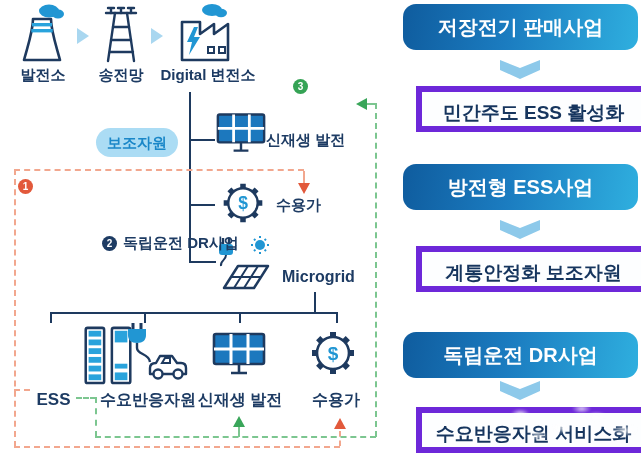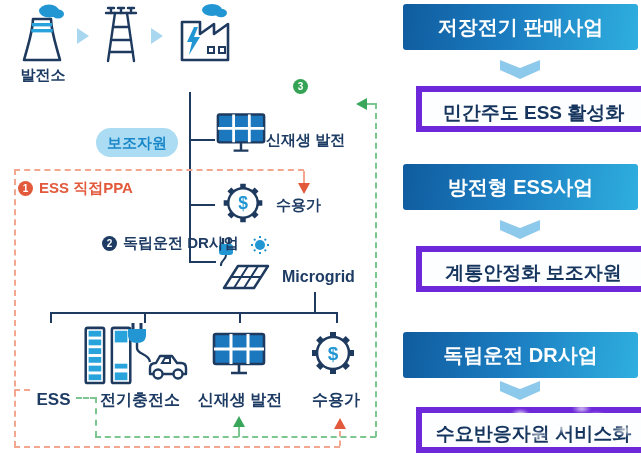--- a/index.html
+++ b/index.html
@@ -26,21 +26,21 @@
   .pill{position:absolute;left:96px;top:128px;width:82px;height:29px;border-radius:15px;
         background:#abdcf4;color:#1a87c8;font-weight:bold;font-size:15px;line-height:29px;text-align:center;}
   
   .note{position:absolute;display:flex;align-items:center;gap:6px;font-weight:bold;font-size:15px;white-space:nowrap;}
   .note .num{display:inline-block;width:15px;height:15px;border-radius:50%;color:#fff;font-size:10px;
              line-height:15px;text-align:center;font-weight:bold;}
   .note.orange-note{color:#e2593b;} .note.orange-note .num{background:#e2593b;}
   .note.navy-note{color:#1d3b63;}  .note.navy-note .num{background:#1d3b63;}
   .note.green-note{color:#35a355;} .note.green-note .num{background:#35a355;}
   
-  .panel-header{position:absolute;left:403px;width:235px;height:46px;border-radius:3px;
+  .panel-header{position:absolute;left:403px;width:235px;height:46px;border-radius:13px;
     background:linear-gradient(100deg,#0f5c9e 0%,#1b7cc0 45%,#2fafdf 100%);
     color:#fff;font-weight:bold;font-size:20px;text-align:center;line-height:46px;white-space:nowrap;}
   .panel-result{position:absolute;left:416px;width:235px;height:46px;background:#fdfeff;
     border:6px solid #6d28d9;box-sizing:border-box;color:#16355e;font-weight:bold;font-size:19px;
     text-align:center;line-height:42px;white-space:nowrap;}
   .panel-arrow{position:absolute;left:500px;width:40px;height:19px;background:#8dc9ea;
     clip-path:polygon(0 0,50% 42%,100% 0,100% 52%,50% 100%,0 52%);}
   
   .watermark{position:absolute;left:494px;top:398px;width:146px;height:54px;pointer-events:none;
     background:
@@ -71,33 +71,35 @@
   <div class="chev-right" style="left:77px;top:28px;"></div>
 
   <div class="abs" style="left:98px;top:4px;">
     <svg width="46" height="60" viewBox="0 0 46 60" fill="none" stroke="#1e3a5f" stroke-width="2.4" stroke-linecap="round">
       <path d="M8 9 H38"></path>
       <path d="M13 4 V9 M23 4 V9 M33 4 V9 M10 4 H16 M20 4 H26 M30 4 H36"></path>
       <path d="M17 9 L10 57 M29 9 L36 57"></path>
       <path d="M15 23 H31 M13 36 H33 M12 48 H35"></path>
     </svg>
   </div>
+  <div class="lbl" style="left:86px;top:66px;width:70px;">송전망</div>
 
   <div class="chev-right" style="left:151px;top:28px;"></div>
 
   <div class="abs" style="left:172px;top:3px;">
     <svg width="62" height="60" viewBox="0 0 62 60">
       <ellipse cx="40" cy="7" rx="10" ry="6" fill="#2196d3"></ellipse>
       <ellipse cx="49" cy="10" rx="6" ry="4.2" fill="#2196d3"></ellipse>
       <path d="M10 57 V19 H28 V31 L42 21 V31 L56 21 V57 Z" fill="#fff" stroke="#1e3a5f" stroke-width="2.6" stroke-linejoin="round"></path>
       <path d="M22 24 L15 39 H20 L17 52 L28 34 H22 L26 24 Z" fill="#2196d3"></path>
       <rect x="36" y="44" width="6" height="6" fill="none" stroke="#1e3a5f" stroke-width="2"></rect>
       <rect x="47" y="44" width="6" height="6" fill="none" stroke="#1e3a5f" stroke-width="2"></rect>
     </svg>
   </div>
+  <div class="lbl" style="left:152px;top:66px;width:112px;">Digital 변전소</div>
 
   <div class="line" style="left:189px;top:92px;width:2px;height:171px;"></div>
   <div class="line" style="left:189px;top:139px;width:26px;height:2px;"></div>
   <div class="line" style="left:189px;top:204px;width:26px;height:2px;"></div>
   <div class="line" style="left:189px;top:261px;width:27px;height:2px;"></div>
 
   <div class="pill">보조자원</div>
 
   <div class="abs" style="left:216px;top:112px;">
     <svg width="50" height="44" viewBox="0 0 54 46">
@@ -166,21 +168,21 @@
     <svg width="74" height="64" viewBox="0 0 74 64">
       <path d="M17 1 V7 M25 1 V7" stroke="#1e3a5f" stroke-width="3"></path>
       <path d="M12 7 H30 V13 C30 18 27 21 21 21 C15 21 12 18 12 13 Z" fill="#2196d3"></path>
       <path d="M21 21 V26 C21 33 33 31 34 40" fill="none" stroke="#1e3a5f" stroke-width="2.4"></path>
       <path d="M34 52 V46 C34 43 36 41 40 41 L44 34 H56 L61 41 H65 C68 41 70 43 70 46 V52 Z" fill="#fff" stroke="#1e3a5f" stroke-width="2.4" stroke-linejoin="round"></path>
       <path d="M46 41 L49 36 H54 V41 Z" fill="none" stroke="#1e3a5f" stroke-width="2"></path>
       <circle cx="42" cy="52" r="4.5" fill="#fff" stroke="#1e3a5f" stroke-width="2.4"></circle>
       <circle cx="62" cy="52" r="4.5" fill="#fff" stroke="#1e3a5f" stroke-width="2.4"></circle>
     </svg>
   </div>
-  <div class="lbl lbl-big" style="left:100px;top:390px;width:80px;">전기충전소</div>
+  <div class="lbl lbl-big" style="left:100px;top:390px;width:80px;">수요반응자원</div>
 
   <div class="abs" style="left:212px;top:330px;">
     <svg width="54" height="50" viewBox="0 0 54 46">
       <rect x="2" y="2" width="50" height="30" rx="2" fill="#1c78be" stroke="#1e3a5f" stroke-width="2.6"></rect>
       <path d="M2 17 H52 M19 2 V32 M36 2 V32" stroke="#fff" stroke-width="3"></path>
       <path d="M27 32 V41 M19 41 H35" stroke="#1e3a5f" stroke-width="2.6"></path>
     </svg>
   </div>
   <div class="lbl lbl-big" style="left:196px;top:390px;width:88px;">신재생 발전</div>
 
@@ -190,21 +192,20 @@
         <path d="M38 25 H46 M34.2 34.2 L39.8 39.8 M25 38 V46 M15.8 34.2 L10.2 39.8 M12 25 H4 M15.8 15.8 L10.2 10.2 M25 12 V4 M34.2 15.8 L39.8 10.2"></path>
       </g>
       <circle cx="25" cy="25" r="16" fill="#fff" stroke="#1e3a5f" stroke-width="2.6"></circle>
       <text x="25" y="32" text-anchor="middle" font-size="19" font-weight="bold" fill="#2196d3">$</text>
     </svg>
   </div>
   <div class="lbl lbl-big" style="left:308px;top:390px;width:56px;">수용가</div>
 
   <div class="note orange-note" style="left:18px;top:179px;">
     <span class="num">1</span>
-    <span>ESS 직접PPA</span>
   </div>
   <div class="note navy-note" style="left:102px;top:234px;">
     <span class="num">2</span>
     <span>독립운전 DR사업</span>
   </div>
   <div class="note green-note" style="left:293px;top:79px;">
     <span class="num">3</span>
   </div>
 
   <div class="dash-h orange" style="left:14px;top:169px;width:290px;"></div>

